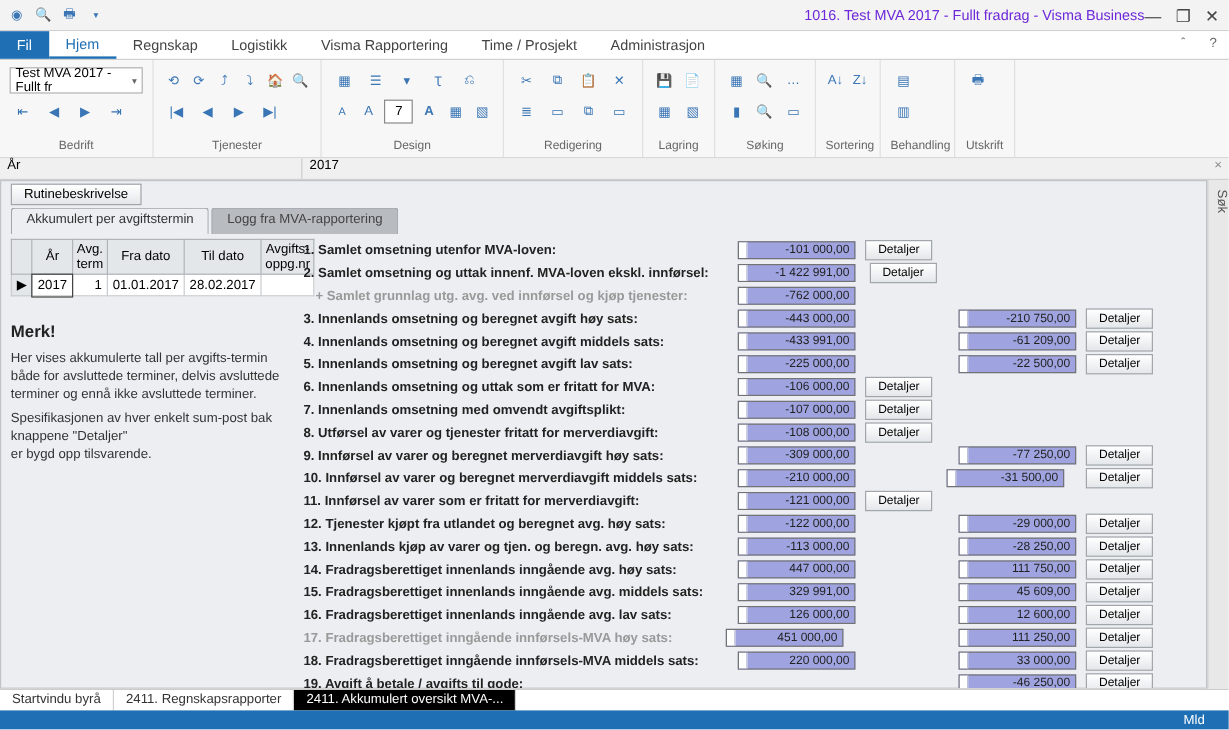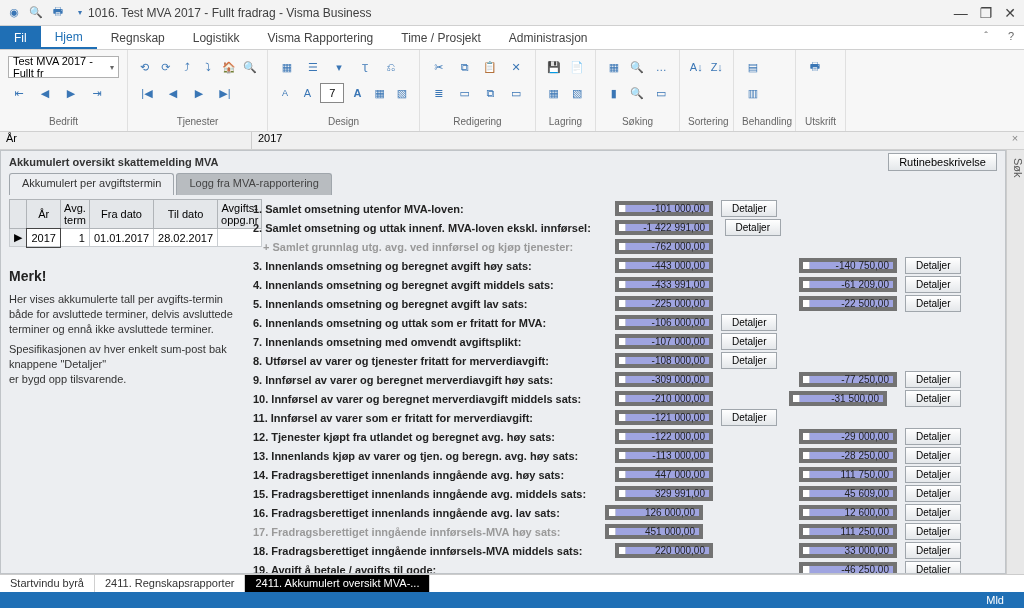--- a/index.html
+++ b/index.html
@@ -2,21 +2,21 @@
 <html><head>
 <meta charset="utf-8">
 <style>
 * { margin: 0; padding: 0; box-sizing: border-box; font-family: "Segoe UI", Tahoma, sans-serif; font-size: 11px; }
 body { background: #fff; width: 1024px; height: 608px; overflow: hidden; position: relative; }
 
 
 .titlebar { height: 26px; background: #f3f3f3; display: flex; align-items: center; border-bottom: 1px solid #d0d0d0; }
 .titlebar .qat { display: flex; align-items: center; gap: 6px; padding-left: 6px; }
 .titlebar .qat .ico { width: 16px; height: 16px; display: inline-flex; align-items: center; justify-content: center; color: #3a76b5; }
-.titlebar .title { flex: 1; text-align: left; color: #404040; font-size: 12px; }
+.titlebar .title { flex: 1; text-align: right; color: #6d28d9; font-size: 12px; }
 .titlebar .winbtns { display: flex; gap: 12px; padding-right: 8px; color: #444; }
 .titlebar .winbtns span { cursor: pointer; font-size: 14px; }
 
 
 .menutabs { height: 24px; background: #fff; display: flex; align-items: stretch; border-bottom: 1px solid #d0d0d0; }
 .menutabs .filetab { background: #1f6fb5; color: #fff; padding: 4px 14px; font-size: 12px; display: flex; align-items: center; }
 .menutabs .tab { padding: 4px 14px; font-size: 12px; color: #444; display: flex; align-items: center; cursor: pointer; }
 .menutabs .tab.active { color: #1f6fb5; border-bottom: 2px solid #1f6fb5; }
 .menutabs .spacer { flex: 1; }
 .menutabs .help { padding: 4px 10px; color: #666; }
@@ -61,21 +61,21 @@
 .smalltbl td.r { text-align: right; }
 .rowind { width: 10px; background: #e4e7ea !important; text-align:center; }
 
 .note { margin-top: 20px; color: #333; line-height: 1.35; }
 .note .h { font-weight: bold; font-size: 14px; color: #222; margin-bottom: 6px; }
 
 
 .drow { display: flex; align-items: center; height: 19px; gap: 8px; }
 .drow .lbl { width: 344px; font-weight: bold; color: #222; font-size: 11px; white-space: nowrap; overflow: hidden; }
 .drow.dim .lbl { color: #999; font-weight: bold; }
-.valbox { width: 98px; height: 15px; border: 4px solid #737373; background: #9fa4e0; text-align: right; padding-right: 4px; font-size: 10px; color: #222; display: flex; align-items: center; justify-content: flex-end; position: relative; }
+.valbox { width: 98px; height: 15px; border: 1px solid #737373; background: #9fa4e0; text-align: right; padding-right: 4px; font-size: 10px; color: #222; display: flex; align-items: center; justify-content: flex-end; position: relative; }
 .valbox::before { content:""; position:absolute; left:0; top:0; width:6px; height:100%; background:#fff; border-right:1px solid #c0c3d8; }
 .detbtn { border: 1px solid #a0a6ac; background: linear-gradient(#fff,#e4e7ea); padding: 1px 10px; font-size: 10px; cursor: pointer; height: 17px; white-space: nowrap; }
 
 
 .rightcol::-webkit-scrollbar { width: 14px; }
 .rightcol::-webkit-scrollbar-track { background: #e0e0e0; }
 .rightcol::-webkit-scrollbar-thumb { background: #b0b0b0; }
 
 
 .tabsbar { position: absolute; bottom: 16px; left: 0; right: 0; height: 18px; background: #fff; border-top: 1px solid #ccc; display: flex; align-items: stretch; font-size: 11px; }
@@ -233,21 +233,20 @@
 <div class="addrrow">
   <div class="label">År</div>
   <div class="val">2017</div>
   <div class="x">×</div>
 </div>
 
 <div class="searchstrip">Søk</div>
 
 <div class="main">
   <div class="mainhdr">
-    <div class="t">Akkumulert oversikt skattemelding MVA</div>
     <button class="btn">Rutinebeskrivelse</button>
   </div>
   <div class="subtabs">
     <div class="st active">Akkumulert per avgiftstermin</div>
     <div class="st gray">Logg fra MVA-rapportering</div>
   </div>
   <div class="content">
     <div class="leftcol">
       <table class="smalltbl">
         <tbody>
@@ -309,21 +308,21 @@
           <div style="width: 108px; display: flex; justify-content: flex-end;"></div>
           <div style="width: 60px; display: flex;"></div>
         </div>
         <div class="drow">
           <div class="lbl">3. Innenlands omsetning og beregnet avgift høy sats:</div>
           <div style="width: 108px; display: flex; justify-content: flex-end;">
             <div class="valbox">-443 000,00</div>
           </div>
           <div style="width: 60px; display: flex; justify-content: flex-start;"></div>
           <div style="width: 108px; display: flex; justify-content: flex-end;">
-            <div class="valbox">-140 750,00</div>
+            <div class="valbox">-210 750,00</div>
           </div>
           <div style="width: 60px; display: flex;">
             <button class="detbtn">Detaljer</button>
           </div>
         </div>
         <div class="drow">
           <div class="lbl">4. Innenlands omsetning og beregnet avgift middels sats:</div>
           <div style="width: 108px; display: flex; justify-content: flex-end;">
             <div class="valbox">-433 991,00</div>
           </div>
@@ -465,21 +464,21 @@
           <div style="width: 60px; display: flex; justify-content: flex-start;"></div>
           <div style="width: 108px; display: flex; justify-content: flex-end;">
             <div class="valbox">45 609,00</div>
           </div>
           <div style="width: 60px; display: flex;">
             <button class="detbtn">Detaljer</button>
           </div>
         </div>
         <div class="drow">
           <div class="lbl">16. Fradragsberettiget innenlands inngående avg. lav sats:</div>
-          <div style="width: 108px; display: flex; ">
+          <div style="width: 108px; display: flex; justify-content: flex-end;">
             <div class="valbox">126 000,00</div>
           </div>
           <div style="width: 60px; display: flex; justify-content: flex-start;"></div>
           <div style="width: 108px; display: flex; justify-content: flex-end;">
             <div class="valbox">12 600,00</div>
           </div>
           <div style="width: 60px; display: flex;">
             <button class="detbtn">Detaljer</button>
           </div>
         </div>

